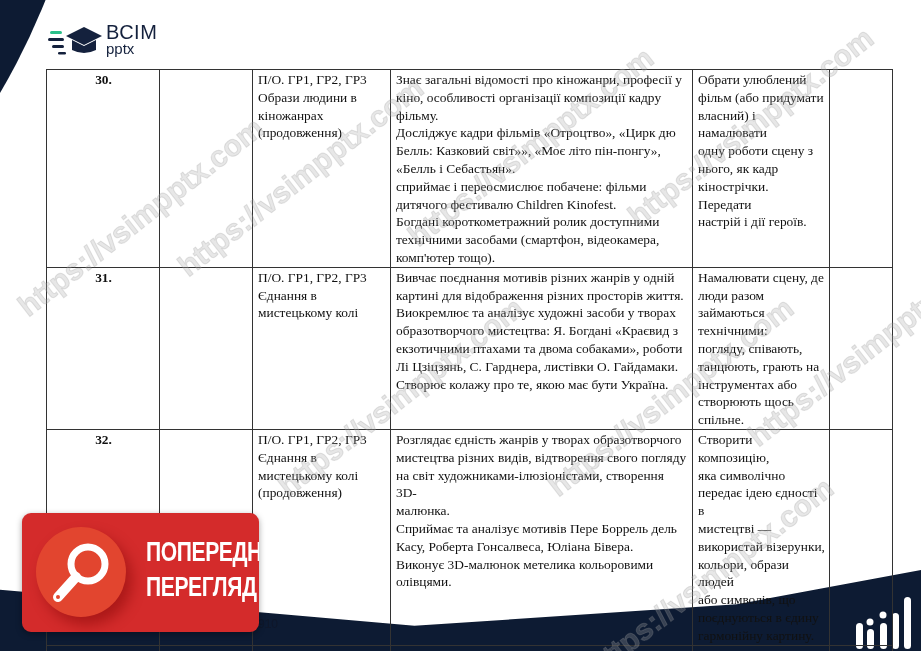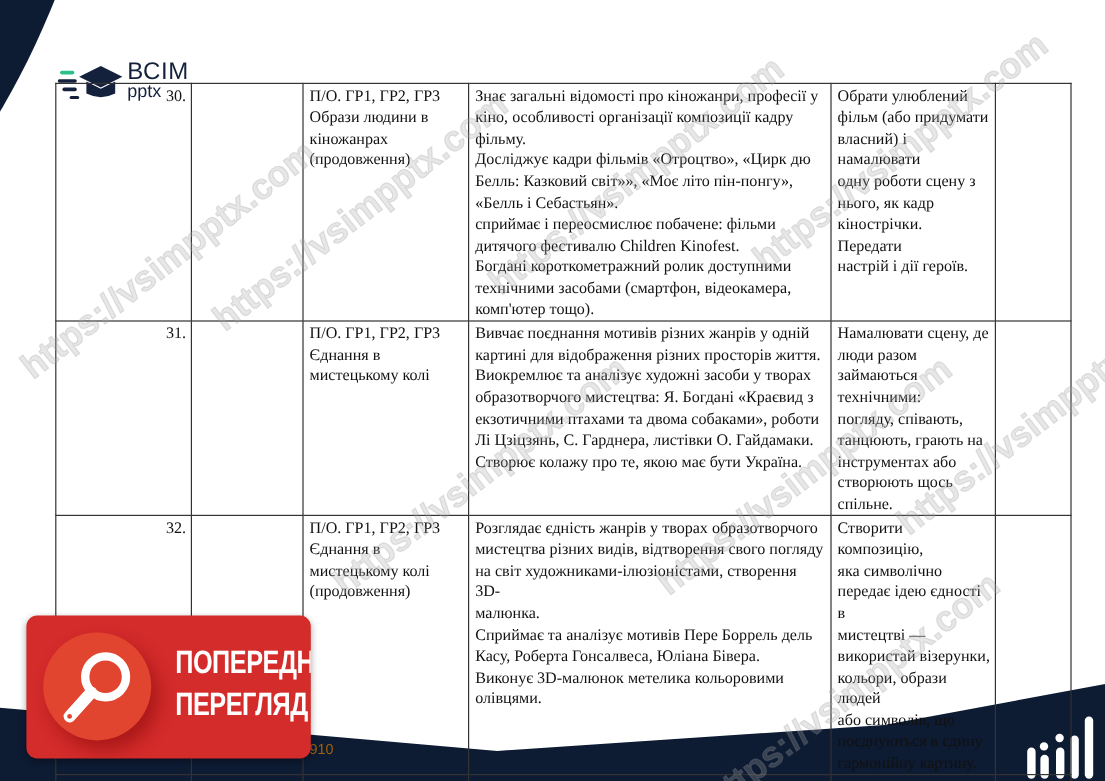--- a/index.html
+++ b/index.html
@@ -10,36 +10,36 @@
       position: absolute; left: -60px; top: -90px; width: 130px; height: 320px;
       background: #0d1b33; border-radius: 0 0 100% 0 / 0 0 100% 0; transform: rotate(18deg);
       transform-origin: top left;
     }
     .footer-wave2 {
       position: absolute; left: 0px; top: 570px; width: 921px; height: 90px;
       background: #0d1b33; clip-path: polygon(0 22%, 45% 62%, 80% 38%, 100% 0, 100% 100%, 0 100%);
     }
     .footer-page {
       position: absolute; left: 258px; top: 617px; font-family: "Liberation Sans", sans-serif;
-      color: #a16207; font-size: 12px;
+      color: #0f172a; font-size: 12px;
     }
     .footer-logo { position: absolute; left: 848px; top: 585px; width: 73px; height: 66px; }
 
-    .logo { position: absolute; left: 48px; top: 22px; height: 34px; display: flex; align-items: center; gap: 4px; margin-top: 28px; }
+    .logo { position: absolute; left: 48px; top: 22px; height: 34px; display: flex; align-items: center; gap: 4px; }
     .logo-mark { width: 54px; height: 34px; position: relative; }
     .logo-text { display: flex; flex-direction: column; line-height: 1; font-family: "Liberation Sans", sans-serif; color: #14213d; }
     .logo-title { font-size: 20px; letter-spacing: 0.5px; }
     .logo-sub { font-size: 15px; margin-top: -1px; }
 
     table.plan {
       position: absolute; left: 46px; top: 69px; width: 846px;
       border-collapse: collapse; table-layout: fixed; font-size: 13.4px; line-height: 17.8px;
     }
     table.plan td { border: 1px solid #333; vertical-align: top; padding: 1px 4px 0 5px; }
-    td.num { text-align: right; }
+    td.num { text-align: center; font-weight: bold; }
     .cell-line { display: block; }
     td.italic-bold { font-style: italic; font-weight: bold; }
 
     .watermark {
       position: absolute; font-family: "Liberation Sans", sans-serif; font-size: 30px;
       color: rgba(170,170,170,0.28); transform: rotate(-38deg); white-space: nowrap; pointer-events: none;
       font-weight: bold; -webkit-text-stroke: 1px rgba(150,150,150,0.25);
     }
 
     .preview-badge {

